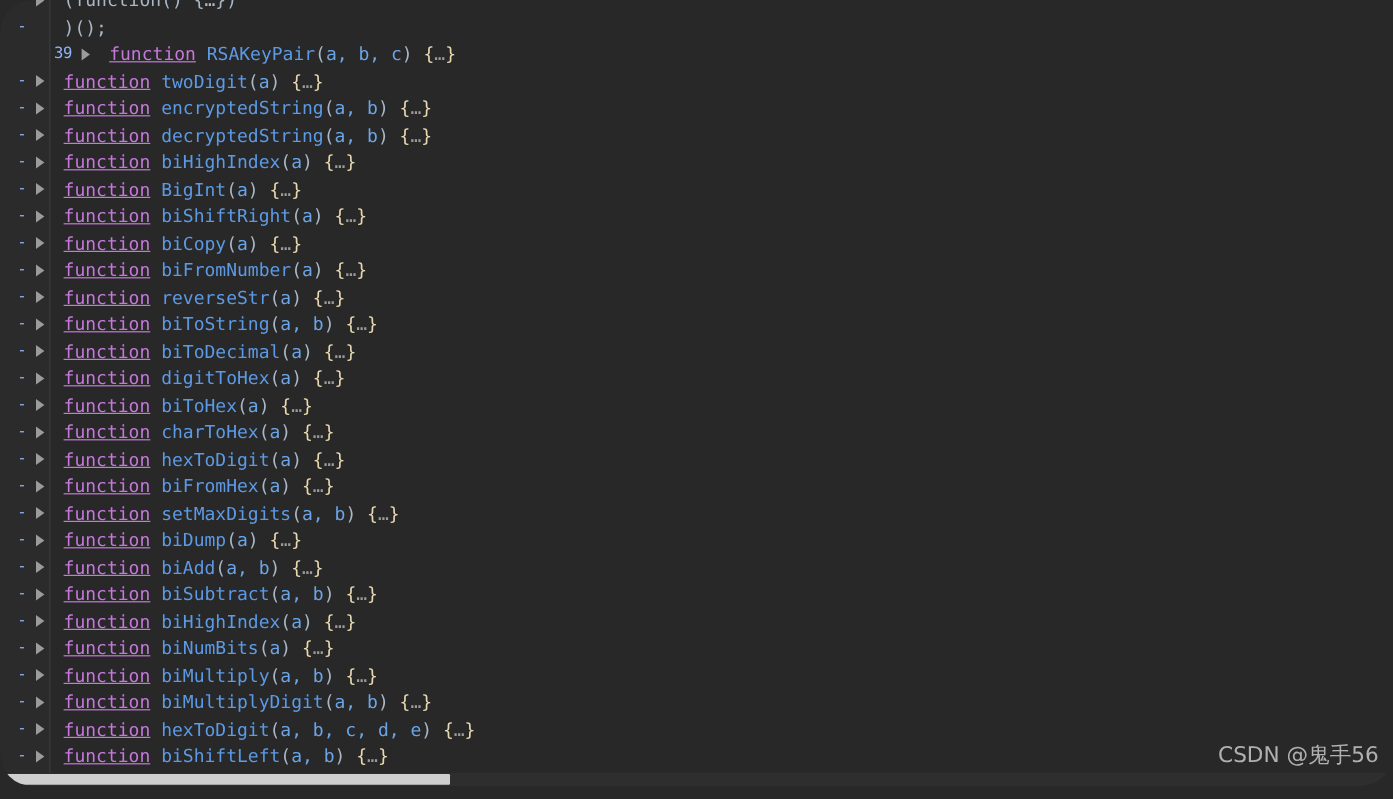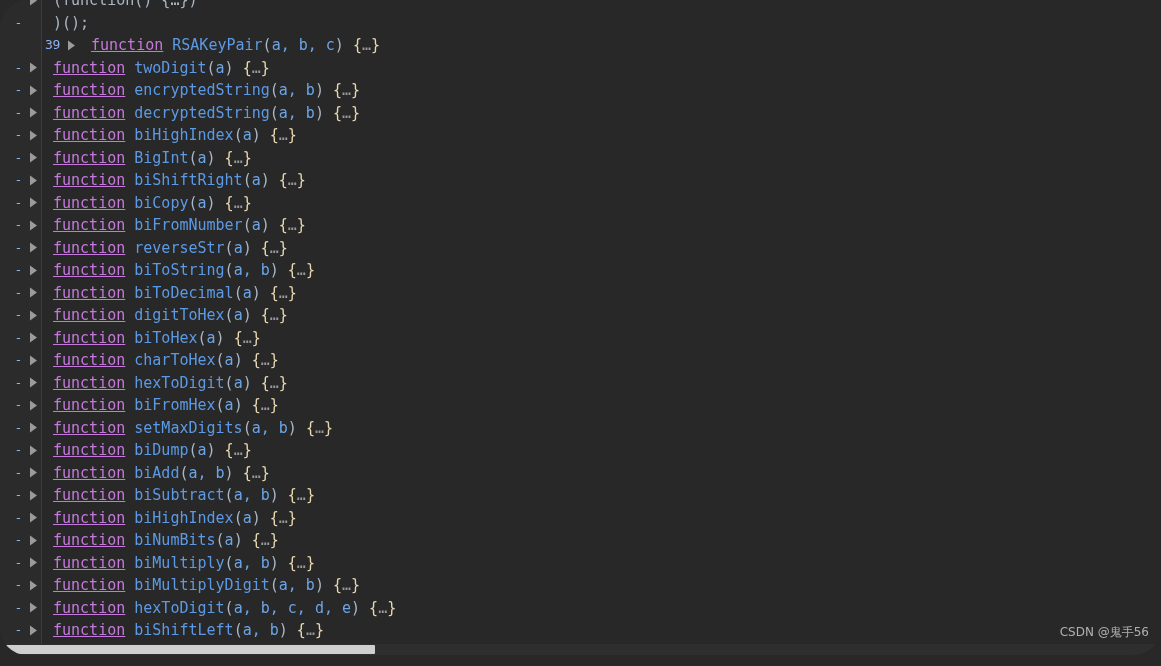--- a/index.html
+++ b/index.html
@@ -117,21 +117,21 @@
     background: #cfcfcf;
     border-radius: 1px;
   }
 
   
   .watermark {
     position: absolute;
     right: 12px;
     bottom: 14px;
     font-family: "DejaVu Sans", "Liberation Sans", sans-serif;
-    font-size: 12px;
+    font-size: 18px;
     color: #c8c8c8;
     opacity: 0.85;
     z-index: 6;
     white-space: nowrap;
   }
 </style>
 </head>
 <body>
 
 <div id="editor">

